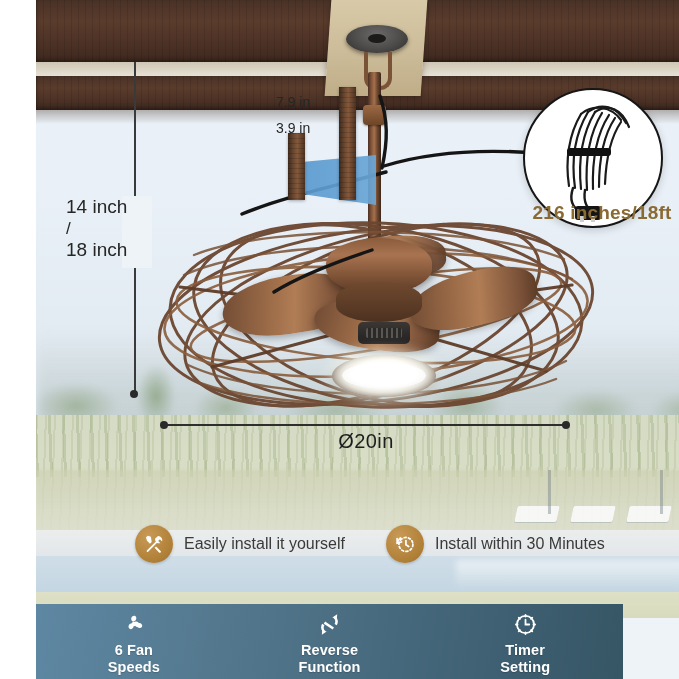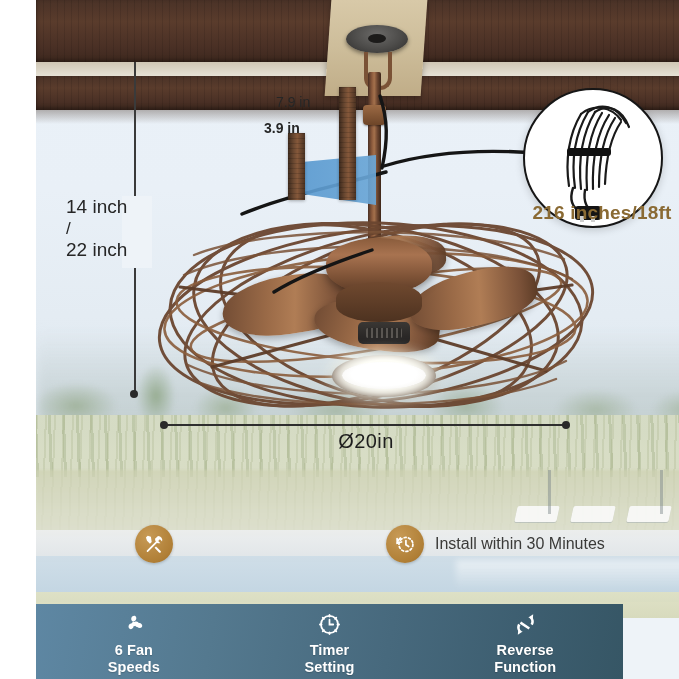--- a/index.html
+++ b/index.html
@@ -228,21 +228,21 @@
     background:
       repeating-linear-gradient(180deg,rgba(0,0,0,.14) 0 1px,rgba(255,255,255,0) 1px 5px),
       linear-gradient(90deg,#3d2a1d 0%,#6d4a32 35%,#85583a 55%,#4a3222 100%);
     box-shadow:0 1px 3px rgba(0,0,0,.3);
   }
   .rod-sample.short{left:252px;top:133px;width:17px;height:67px;}
   .rod-sample.tall {left:303px;top:87px;width:17px;height:113px;}
   .rod-tag{
     position:absolute;font-size:14px;color:#262626;white-space:nowrap;
   }
-  .rod-tag.t1{left:228px;top:120px;font-weight:bold;}  
+  .rod-tag.t1{left:240px;top:120px;}  
   .rod-tag.t2{left:240px;top:94px;}   
   .wedge{
     position:absolute;left:266px;top:155px;width:74px;height:50px;
     background:linear-gradient(90deg,#5a9ad0,#6aa6d6);
     clip-path:polygon(0 14%,100% 0,100% 100%,0 78%);
     opacity:.92;
   }
 
   
   .feature-row{
@@ -367,21 +367,21 @@
   <div class="rod-sample short"></div>
   <div class="rod-tag t2">7.9 in</div>
   <div class="rod-tag t1">3.9 in</div>
 
   <div class="vdim-line"></div>
   <div class="vdim-gap"></div>
   <div class="vdim-dot"></div>
   <div class="vdim-text">
     <span>14 inch</span>
     <span class="slash">/</span>
-    <span>22 inch</span>
+    <span>18 inch</span>
   </div>
 
   <div class="hdim">
     <span class="cap l"></span>
     <span class="cap r"></span>
   </div>
   <div class="hdim-text">Ø20in</div>
 
   <div class="cord-inset">
     <svg width="132" height="132" viewBox="0 0 132 132">
@@ -415,20 +415,21 @@
 
     <div class="feature" style="left:99px;top:5px;">
       <span class="badge">
         <svg width="22" height="22" viewBox="0 0 24 24" fill="#fff">
           <path d="M4.2 19.1 14.8 8.5l1.4 1.4L5.6 20.5a1 1 0 0 1-1.4-1.4z"></path>
           <path d="M16.4 3.2a4.6 4.6 0 0 1 4.4 6.1l-2.4-2.4-1.8 1.8 2.4 2.4a4.6 4.6 0 0 1-5.9-4.7z"></path>
           <path d="M8.6 4.2 5.1 3l-1.9 1.9 1.2 3.5 3.2 3.2 1.9-1.9z"></path>
           <path d="M14.2 14.6l5 4.9a1.2 1.2 0 0 1-1.7 1.7l-4.9-5z"></path>
         </svg>
       </span>
+      <span class="txt">Easily install it yourself</span>
     </div>
 
     <div class="feature" style="left:350px;top:5px;">
       <span class="badge">
         <svg width="22" height="22" viewBox="0 0 24 24" fill="none" stroke="#fff" stroke-width="1.9" stroke-linecap="round">
           <circle cx="13" cy="12.5" r="7.6" stroke-dasharray="2.2 2.6"></circle>
           <path d="M13 8.2v4.6l3 2"></path>
           <path d="M7 5.4A9 9 0 0 0 3.6 11"></path>
           <path d="M3.4 6.2 3.6 11l4.6-1.2"></path>
         </svg>
@@ -451,46 +452,46 @@
         </svg>
       </span>
       <span class="slabel">
         <span>6 Fan</span><br>
         <span>Speeds</span>
       </span>
     </div>
 
     <div class="spec">
       <span class="sicon">
-        <svg width="25" height="25" viewBox="0 0 24 24" fill="none" stroke="#fff" stroke-width="1.7" stroke-linecap="round">
-          <circle cx="12" cy="12" r="8.2"></circle>
-          <path d="M12 7.4V12h3.6"></path>
-          <path d="M12 2.8v1.6M12 19.6v1.6M2.8 12h1.6M19.6 12h1.6"></path>
-          <path d="M5.5 5.5l1.2 1.2M17.3 17.3l1.2 1.2M18.5 5.5l-1.2 1.2M6.7 17.3l-1.2 1.2"></path>
-        </svg>
-      </span>
-      <span class="slabel">
-        <span>Timer</span><br>
-        <span>Setting</span>
-      </span>
-    </div>
-
-    <div class="spec">
-      <span class="sicon">
         <svg width="25" height="25" viewBox="0 0 24 24" fill="#fff">
           <path d="M17.6 4.4c2.6 2 3.2 5.6 1.4 8.3l-2.1-1.3c1.2-1.9.8-4.3-1-5.6z"></path>
           <path d="M19.4 2.1 19 6.6l-4.3-1.3z"></path>
           <path d="M6.4 19.6c-2.6-2-3.2-5.6-1.4-8.3l2.1 1.3c-1.2 1.9-.8 4.3 1 5.6z"></path>
           <path d="M4.6 21.9 5 17.4l4.3 1.3z"></path>
           <path d="M7.8 9.2l8.5 5.6-1.3 2-8.5-5.6z"></path>
         </svg>
       </span>
       <span class="slabel">
         <span>Reverse</span><br>
         <span>Function</span>
       </span>
     </div>
 
+    <div class="spec">
+      <span class="sicon">
+        <svg width="25" height="25" viewBox="0 0 24 24" fill="none" stroke="#fff" stroke-width="1.7" stroke-linecap="round">
+          <circle cx="12" cy="12" r="8.2"></circle>
+          <path d="M12 7.4V12h3.6"></path>
+          <path d="M12 2.8v1.6M12 19.6v1.6M2.8 12h1.6M19.6 12h1.6"></path>
+          <path d="M5.5 5.5l1.2 1.2M17.3 17.3l1.2 1.2M18.5 5.5l-1.2 1.2M6.7 17.3l-1.2 1.2"></path>
+        </svg>
+      </span>
+      <span class="slabel">
+        <span>Timer</span><br>
+        <span>Setting</span>
+      </span>
+    </div>
+
 
 
   </div>
 
 </div>
 
 </body></html>

